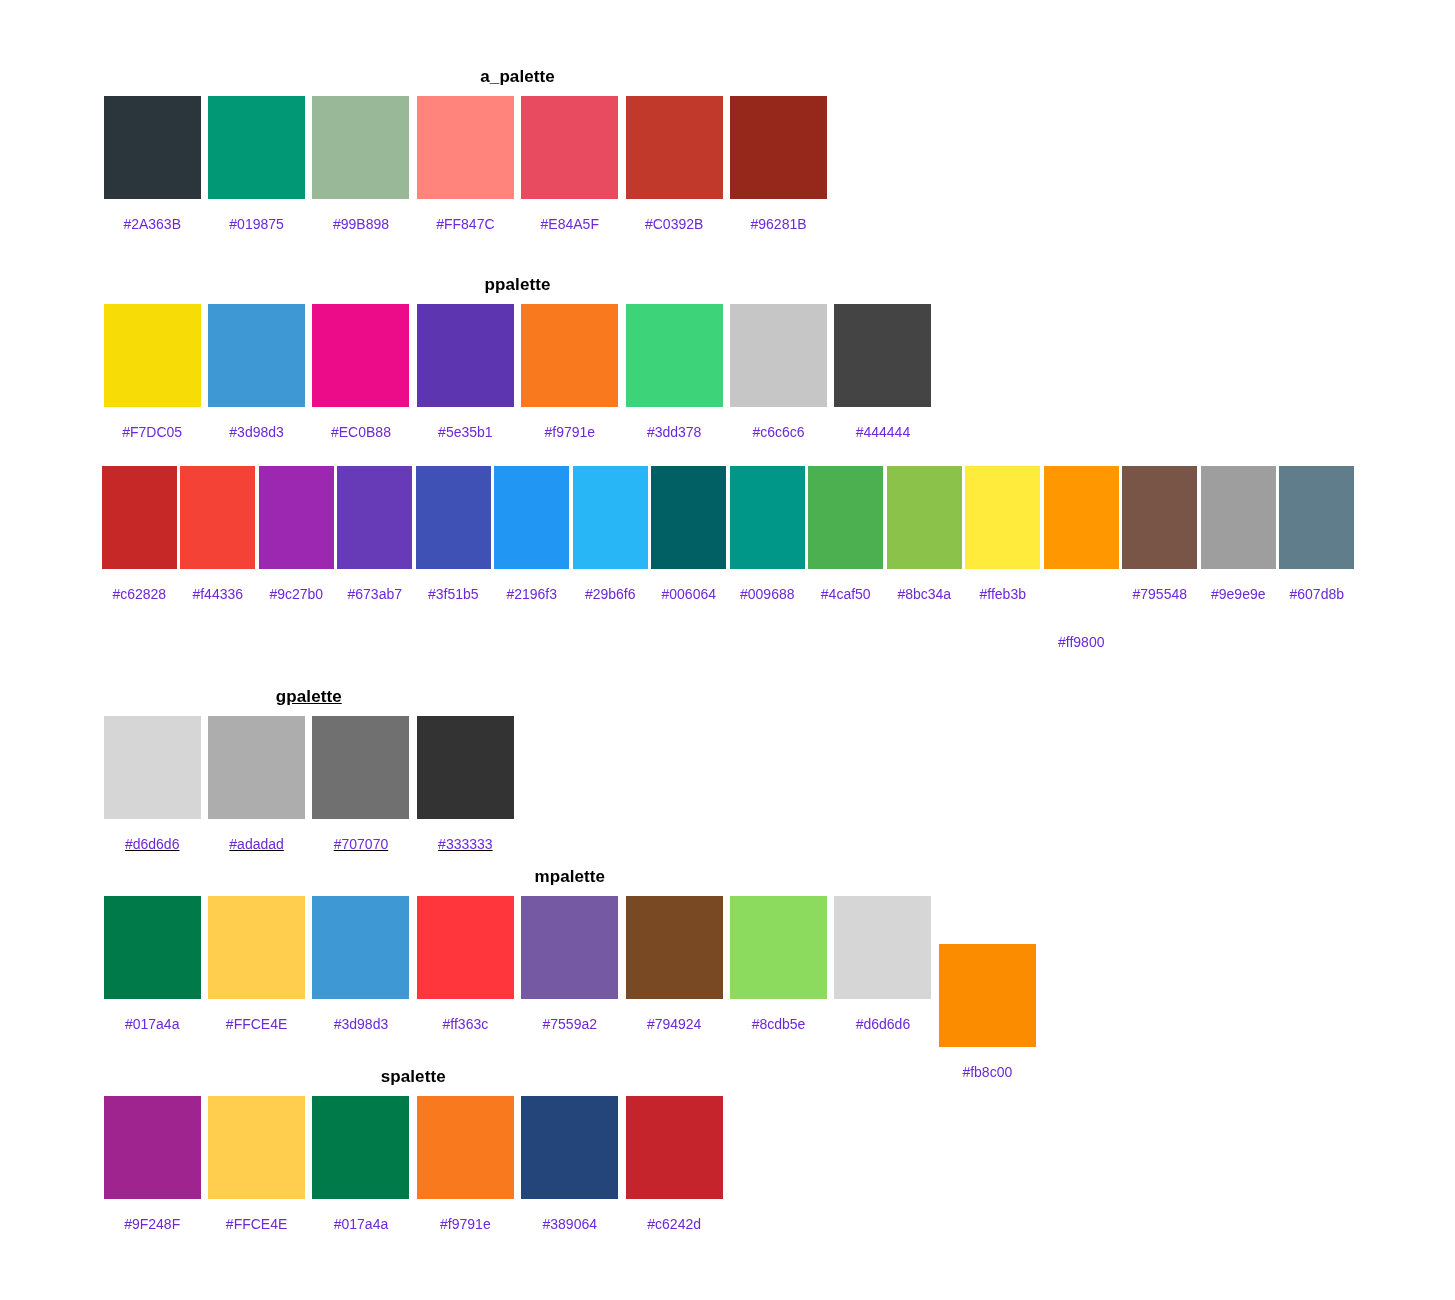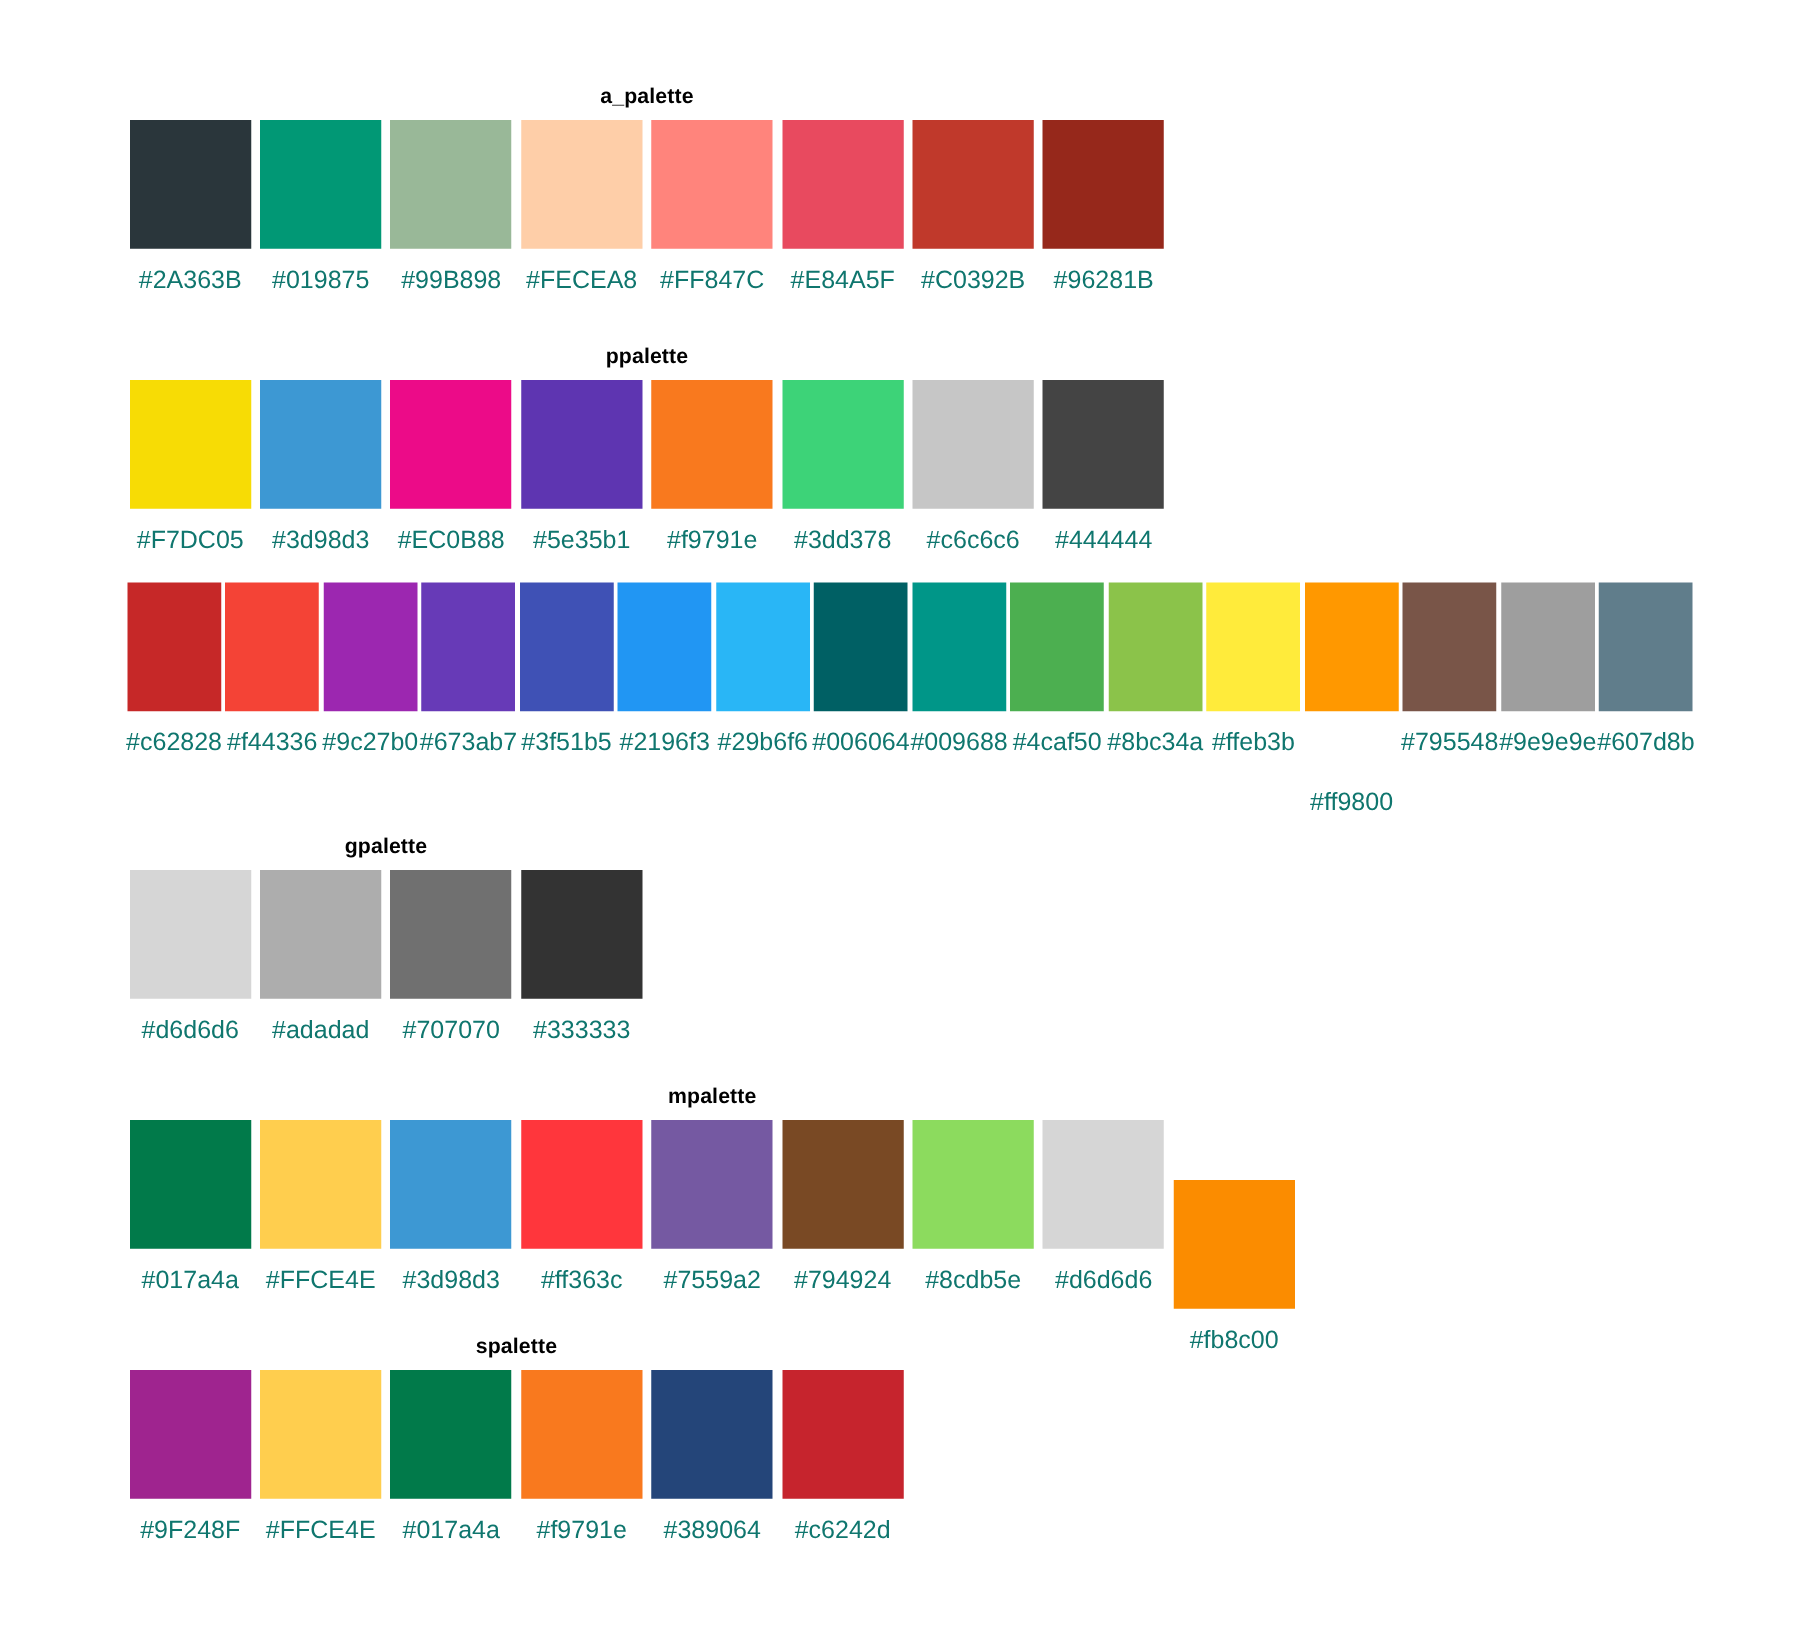--- a/index.html
+++ b/index.html
@@ -43,22 +43,22 @@
     flex-direction: column;
     align-items: center;
     box-sizing: border-box;
   }
   .swatch-chip {
     width: 100%;
     height: 103px;
     display: block;
   }
   .swatch-label {
-    font-size: 20px;
-    color: #0f766e;
+    font-size: 14px;
+    color: #6d28d9;
     text-align: center;
     margin-top: 17px;
     line-height: 16px;
     white-space: nowrap;
   }
 </style>
 </head>
 <body>
 
 <div id="palettes" style="background: rgb(255, 255, 255); padding-left: 12px;">
@@ -78,26 +78,20 @@
           <div class="swatch-label">#019875</div>
         </div>
         <div class="swatch-cell" style="width: 104.4px;">
           <div style="width: 97px;">
             <div class="swatch-chip" style="background: rgb(153, 184, 152);"></div>
           </div>
           <div class="swatch-label">#99B898</div>
         </div>
         <div class="swatch-cell" style="width: 104.4px;">
           <div style="width: 97px;">
-            <div class="swatch-chip" style="background: rgb(254, 206, 168);"></div>
-          </div>
-          <div class="swatch-label">#FECEA8</div>
-        </div>
-        <div class="swatch-cell" style="width: 104.4px;">
-          <div style="width: 97px;">
             <div class="swatch-chip" style="background: rgb(255, 132, 124);"></div>
           </div>
           <div class="swatch-label">#FF847C</div>
         </div>
         <div class="swatch-cell" style="width: 104.4px;">
           <div style="width: 97px;">
             <div class="swatch-chip" style="background: rgb(232, 74, 95);"></div>
           </div>
           <div class="swatch-label">#E84A5F</div>
         </div>
@@ -261,21 +255,21 @@
           <div class="swatch-label">#9e9e9e</div>
         </div>
         <div class="swatch-cell" style="width: 78.5px;">
           <div style="width: 75px;">
             <div class="swatch-chip" style="background: rgb(96, 125, 139);"></div>
           </div>
           <div class="swatch-label">#607d8b</div>
         </div>
       </div>
     </div>
-    <div class="palette-block" style="top: 666px; width: 417.6px;">
+    <div class="palette-block" style="top: 686px; width: 417.6px; text-decoration: underline;">
       <div class="palette-title">gpalette</div>
       <div class="swatch-row">
         <div class="swatch-cell" style="width: 104.4px;">
           <div style="width: 97px;">
             <div class="swatch-chip" style="background: rgb(214, 214, 214);"></div>
           </div>
           <div class="swatch-label">#d6d6d6</div>
         </div>
         <div class="swatch-cell" style="width: 104.4px;">
           <div style="width: 97px;">

